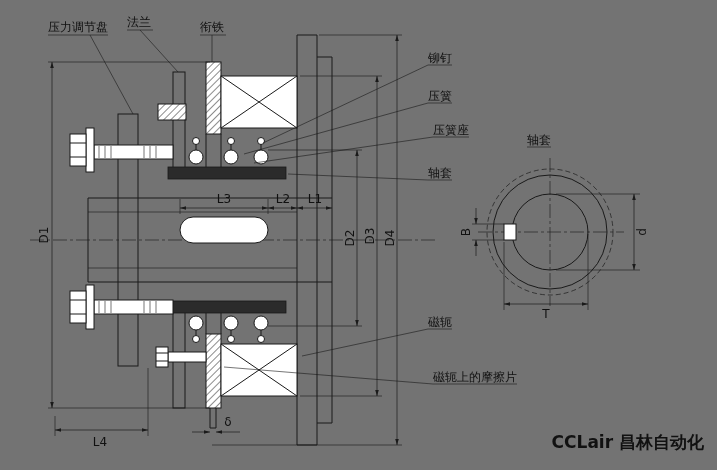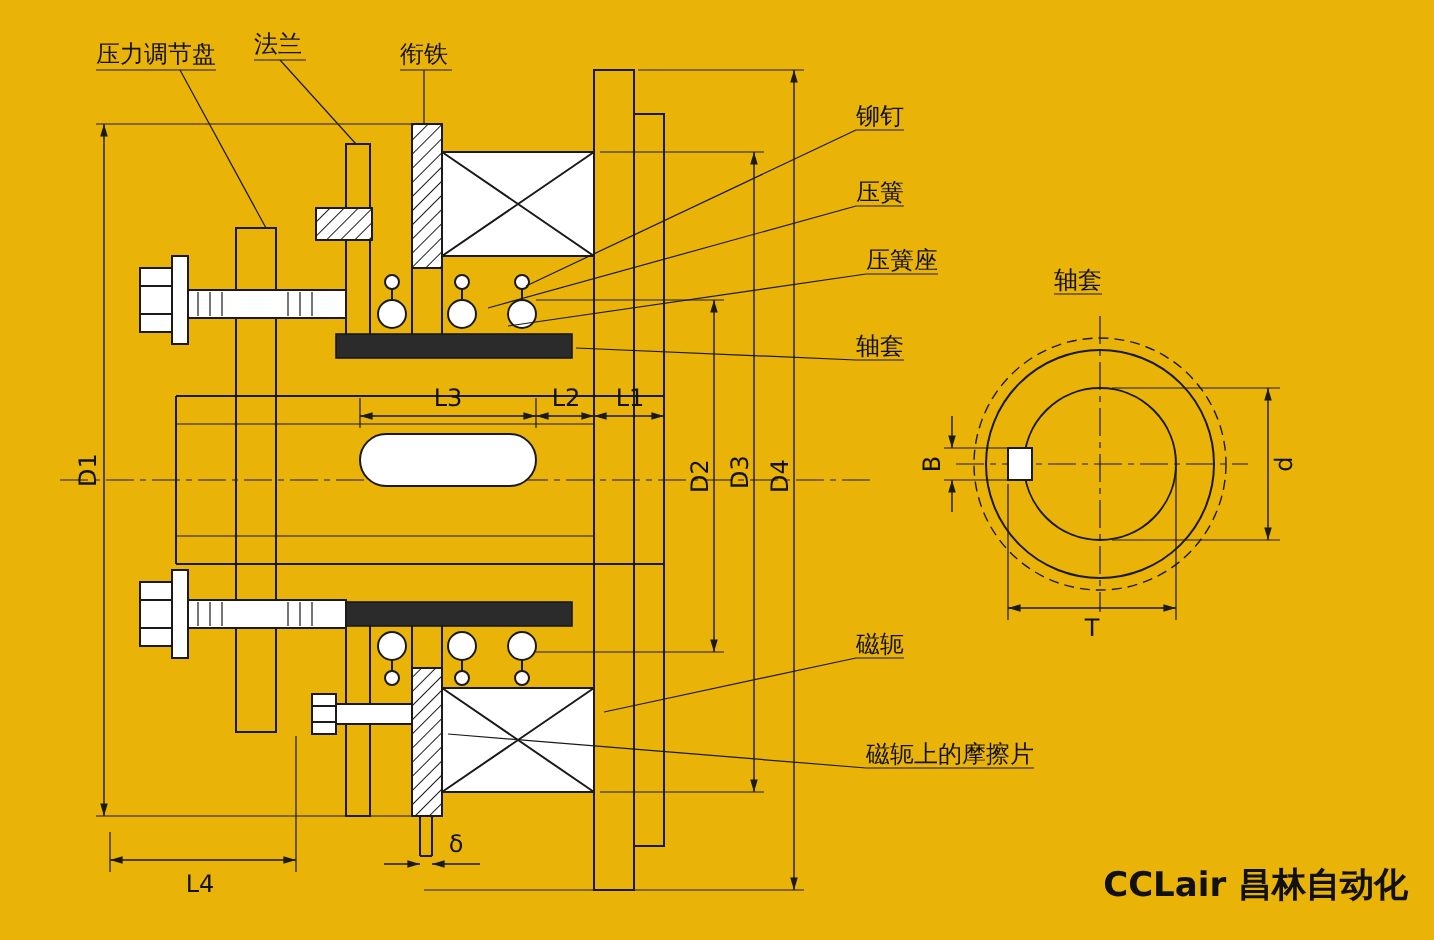--- a/index.html
+++ b/index.html
@@ -1,17 +1,17 @@
 <!DOCTYPE html>
 <html><head>
 <meta charset="utf-8">
 <style>
   html,body { margin:0; padding:0; background:#ffffff; }
   .canvas {
-    position:relative; width:717px; height:470px; background:#eab308;
+    position:relative; width:717px; height:470px; background:#737373;
     font-family:"DejaVu Sans", sans-serif; overflow:hidden;
   }
   svg { display:block; }
   .ln   { stroke:#1a1a1a; stroke-width:1;   fill:none; }
   .thin { stroke:#1a1a1a; stroke-width:0.6; fill:none; }
   .cl   { stroke:#1a1a1a; stroke-width:0.6; fill:none; stroke-dasharray:14 3 3 3; }
   .dsh  { stroke:#1a1a1a; stroke-width:0.7; fill:none; stroke-dasharray:5 3; }
   .dim  { stroke:#1a1a1a; stroke-width:0.7; fill:none; }
   .fillw{ fill:#ffffff; stroke:#1a1a1a; stroke-width:1; }
   .dark { fill:#2b2b2b; stroke:#1a1a1a; stroke-width:0.8; }

